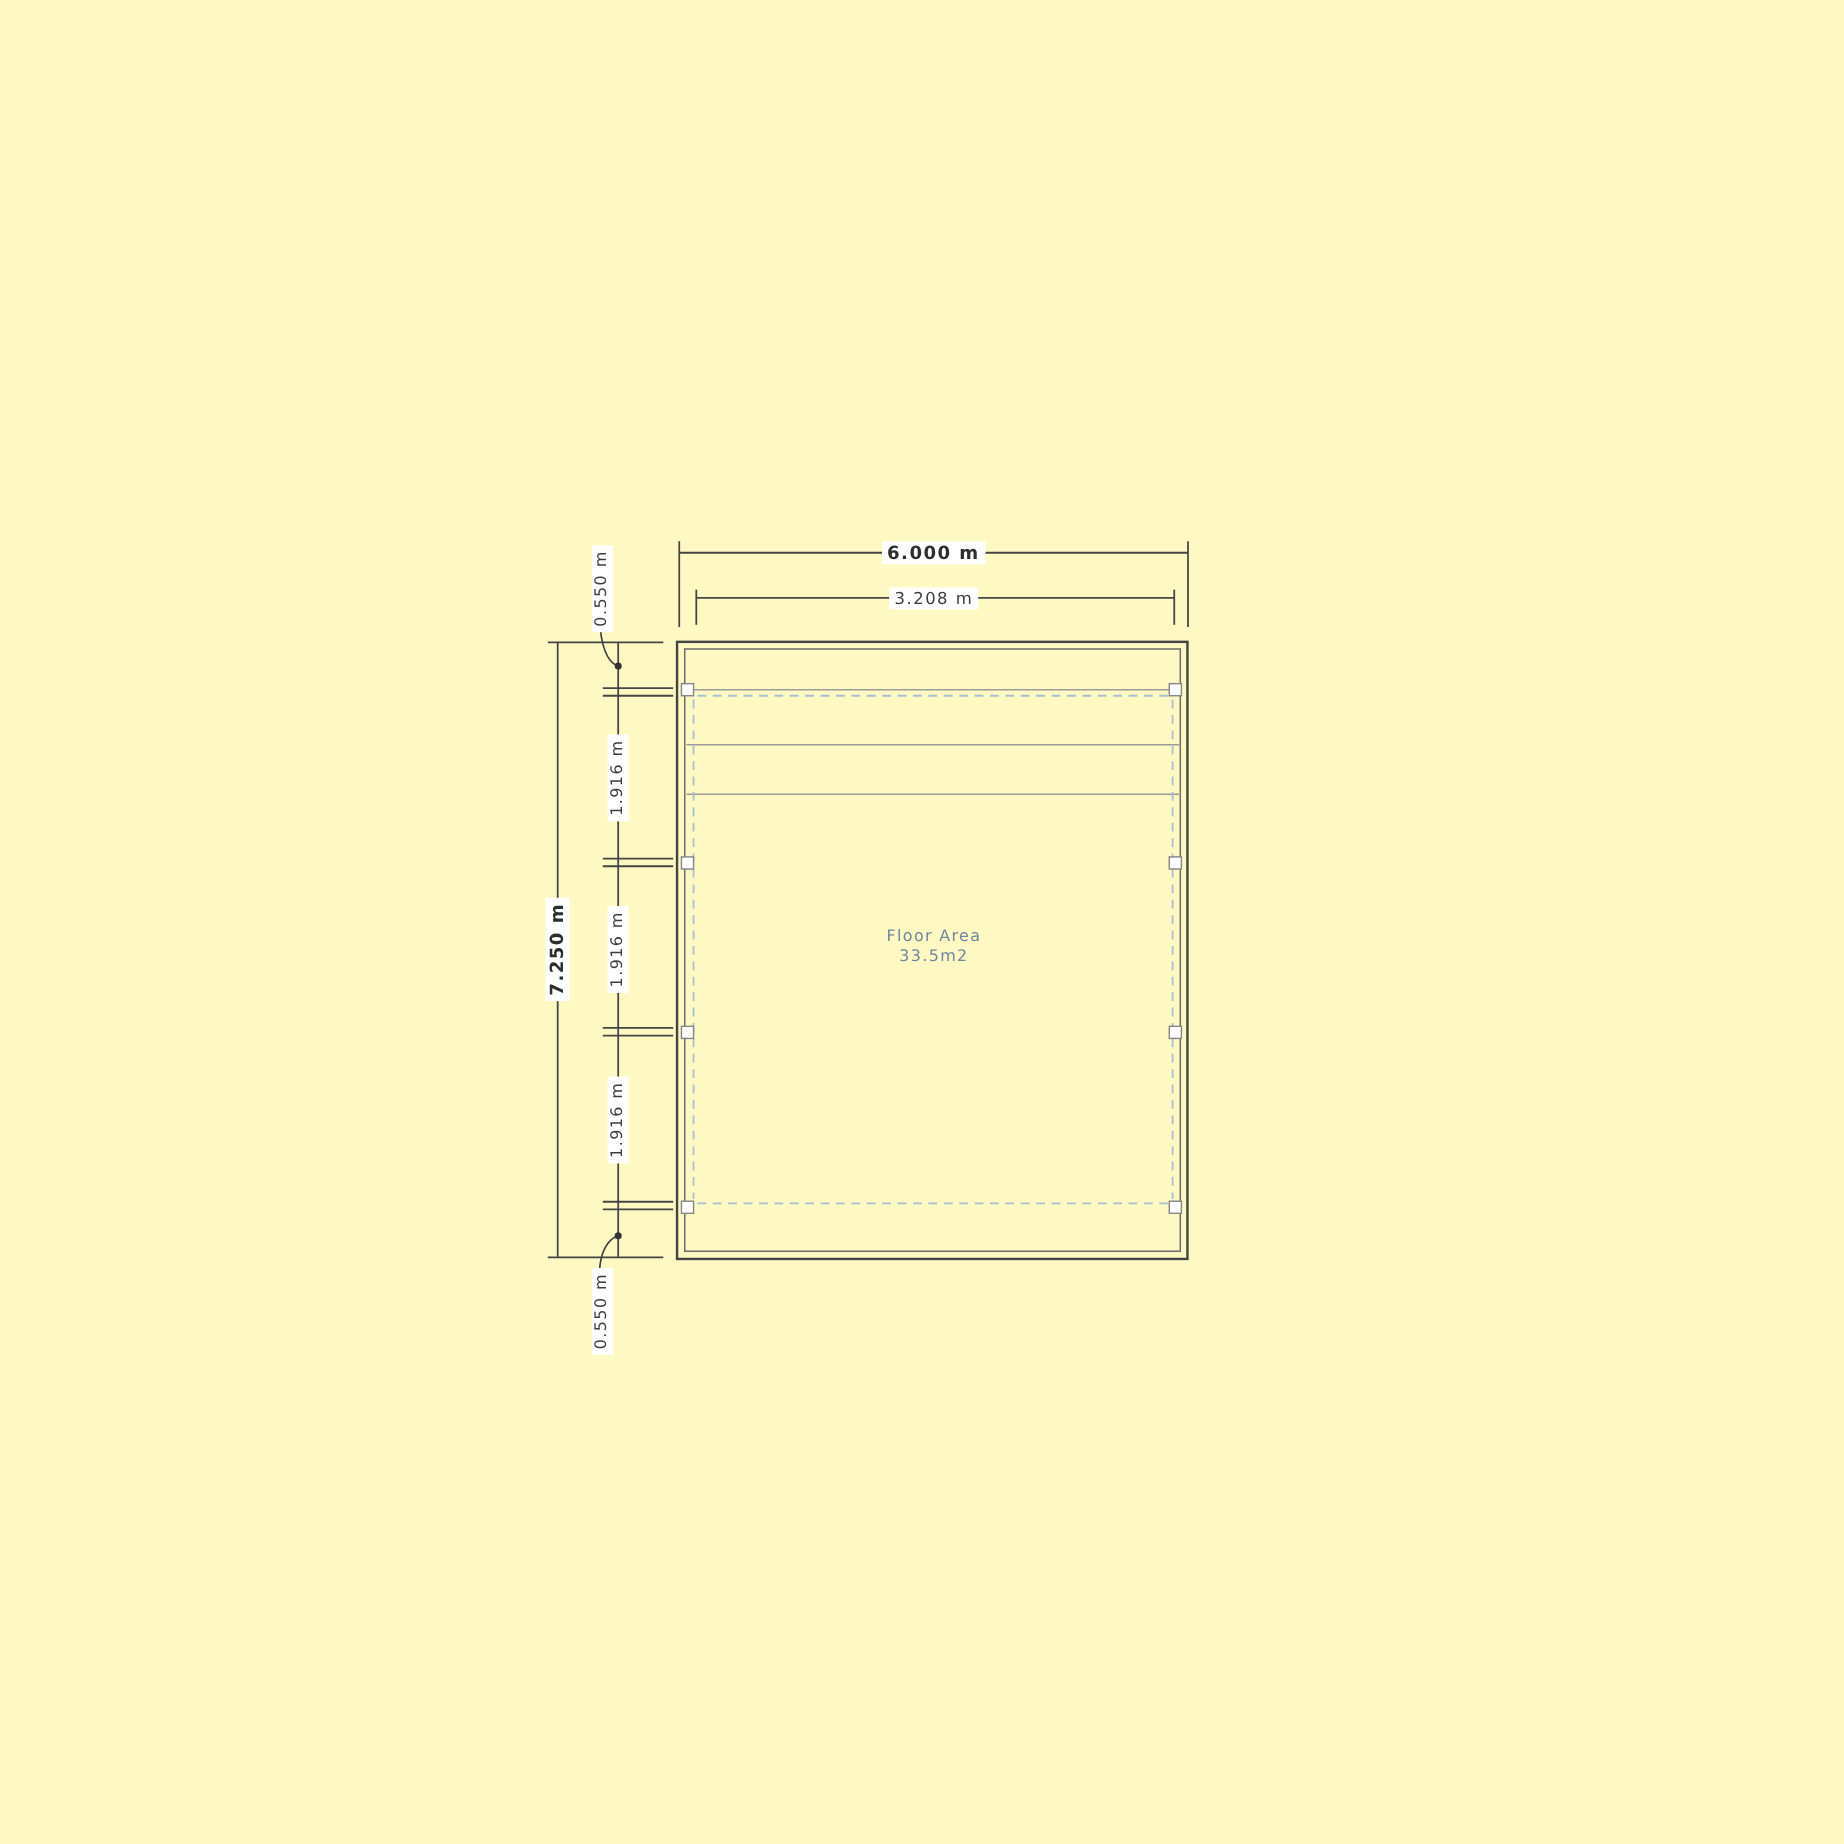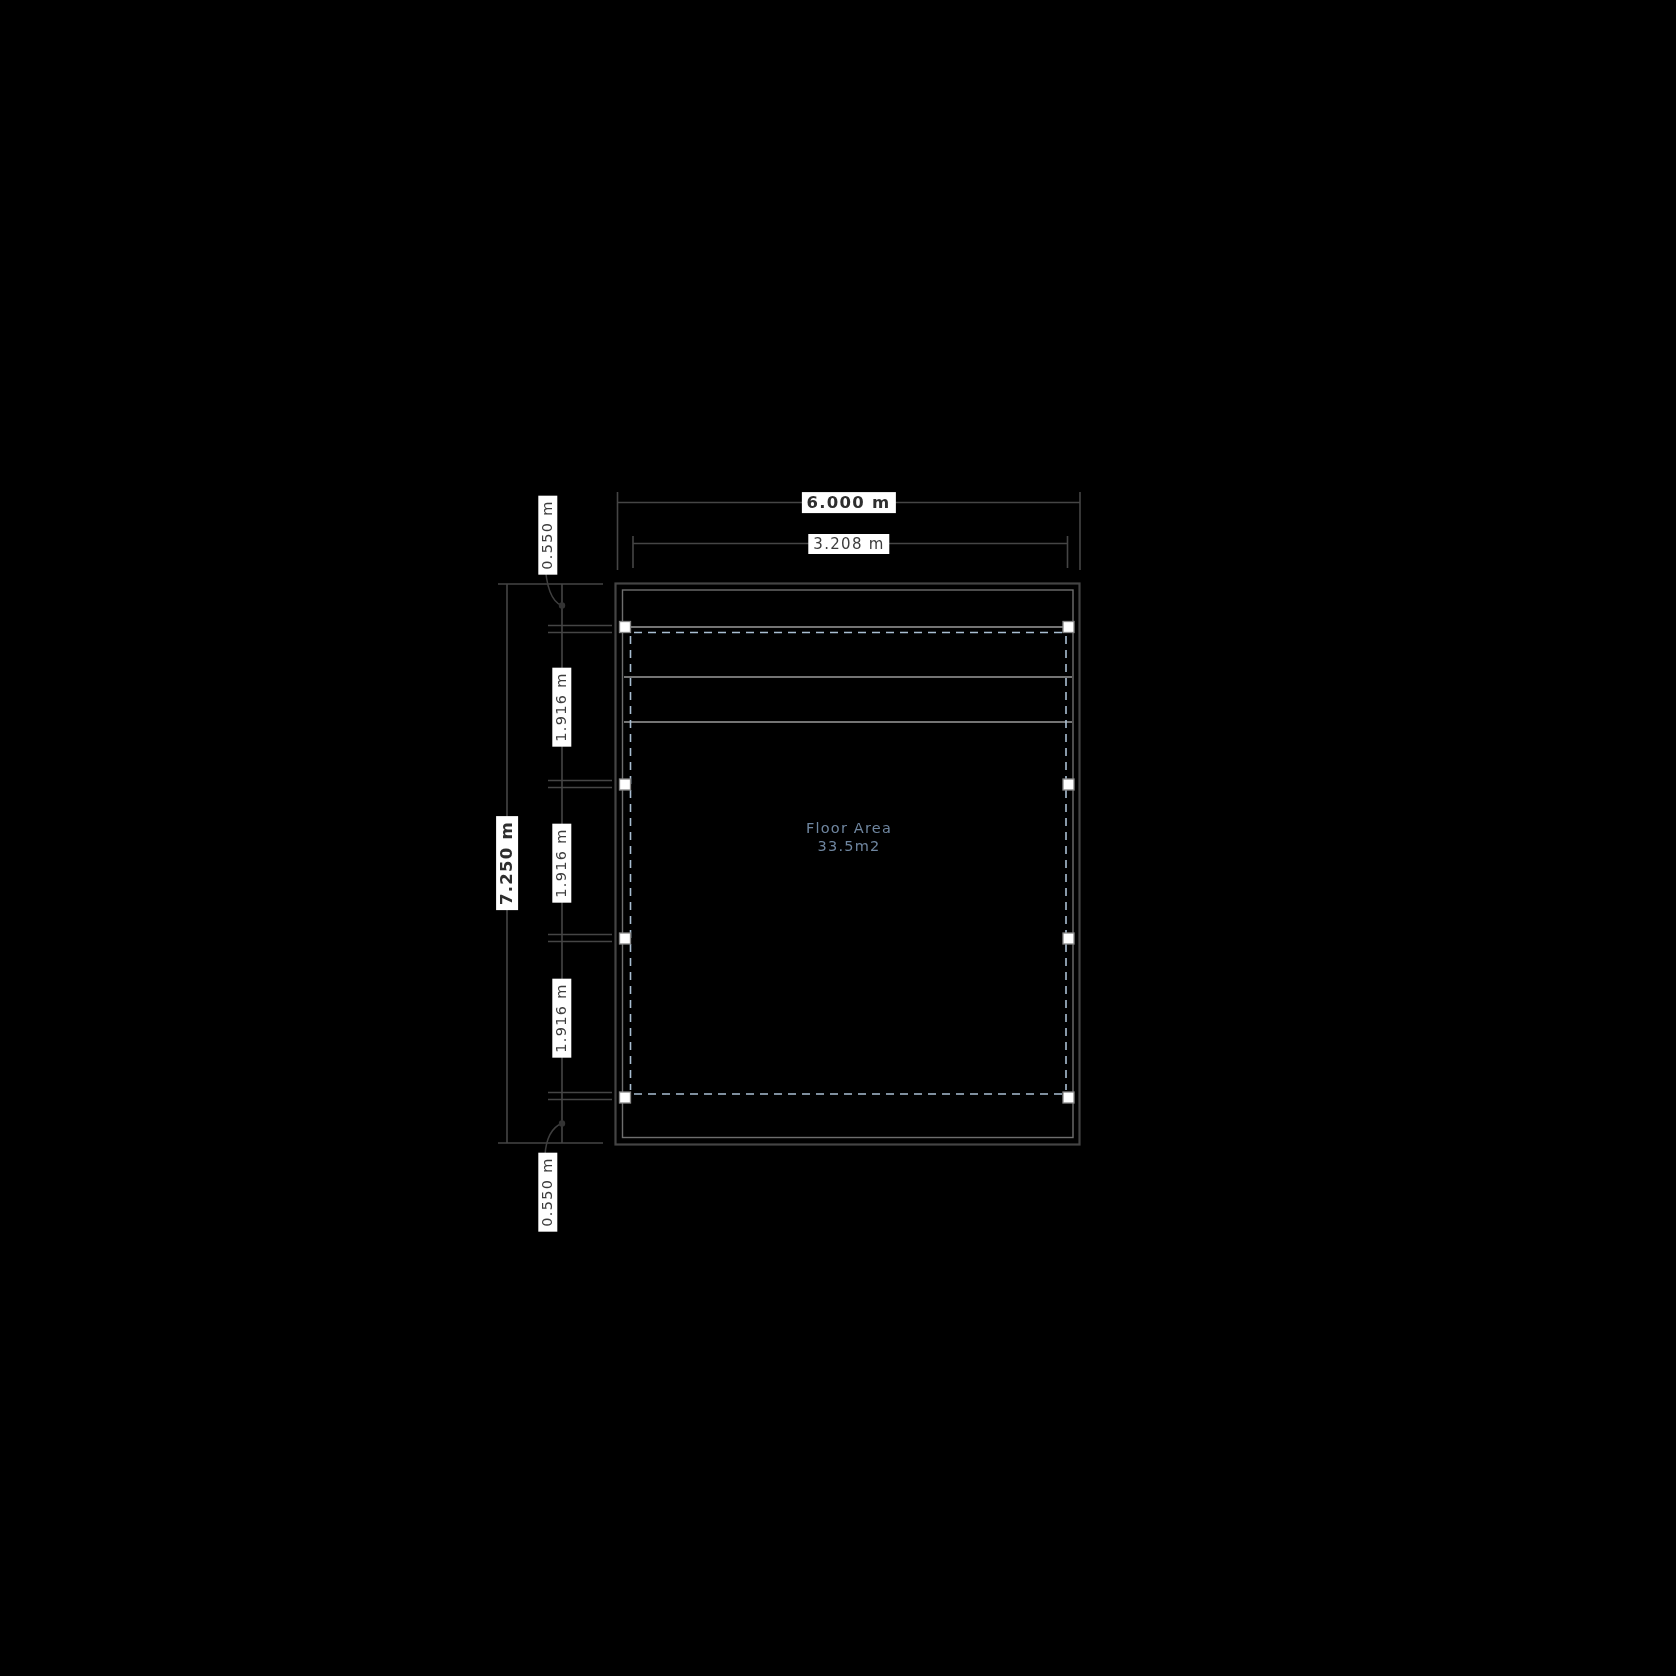--- a/index.html
+++ b/index.html
@@ -1,19 +1,19 @@
 <!DOCTYPE html>
 <html><head>
 <meta charset="utf-8">
 <style>
   html,body{margin:0;padding:0;background:#ffffff;}
   #canvas{
     position:relative;
     width:1676px;height:1676px;
-    background:#000000;
+    background:#fef9c3;
     font-family:"DejaVu Sans","Liberation Sans",sans-serif;
     overflow:hidden;
   }
   #linework{position:absolute;left:0;top:0;}
   .lbl{
     position:absolute;
     background:#ffffff;
     white-space:nowrap;
     color:#3d3d3d;
     font-size:15px;
@@ -113,18 +113,18 @@
   <div class="lbl vert small" style="left:547.5px;top:535px;">0.550 m</div>
 
   <div class="lbl vert small" style="left:562px;top:707px;">1.916 m</div>
 
   <div class="lbl vert small" style="left:562px;top:863px;">1.916 m</div>
 
   <div class="lbl vert small" style="left:562px;top:1018px;">1.916 m</div>
 
   <div class="lbl vert small" style="left:548px;top:1192px;">0.550 m</div>
 
-  <div id="floor-area-label" style="left:849px;top:837px;">
+  <div id="floor-area-label" style="left:849px;top:861px;">
     <div>Floor Area</div>
     <div>33.5m2</div>
   </div>
 
 </div>
 
 </body></html>

